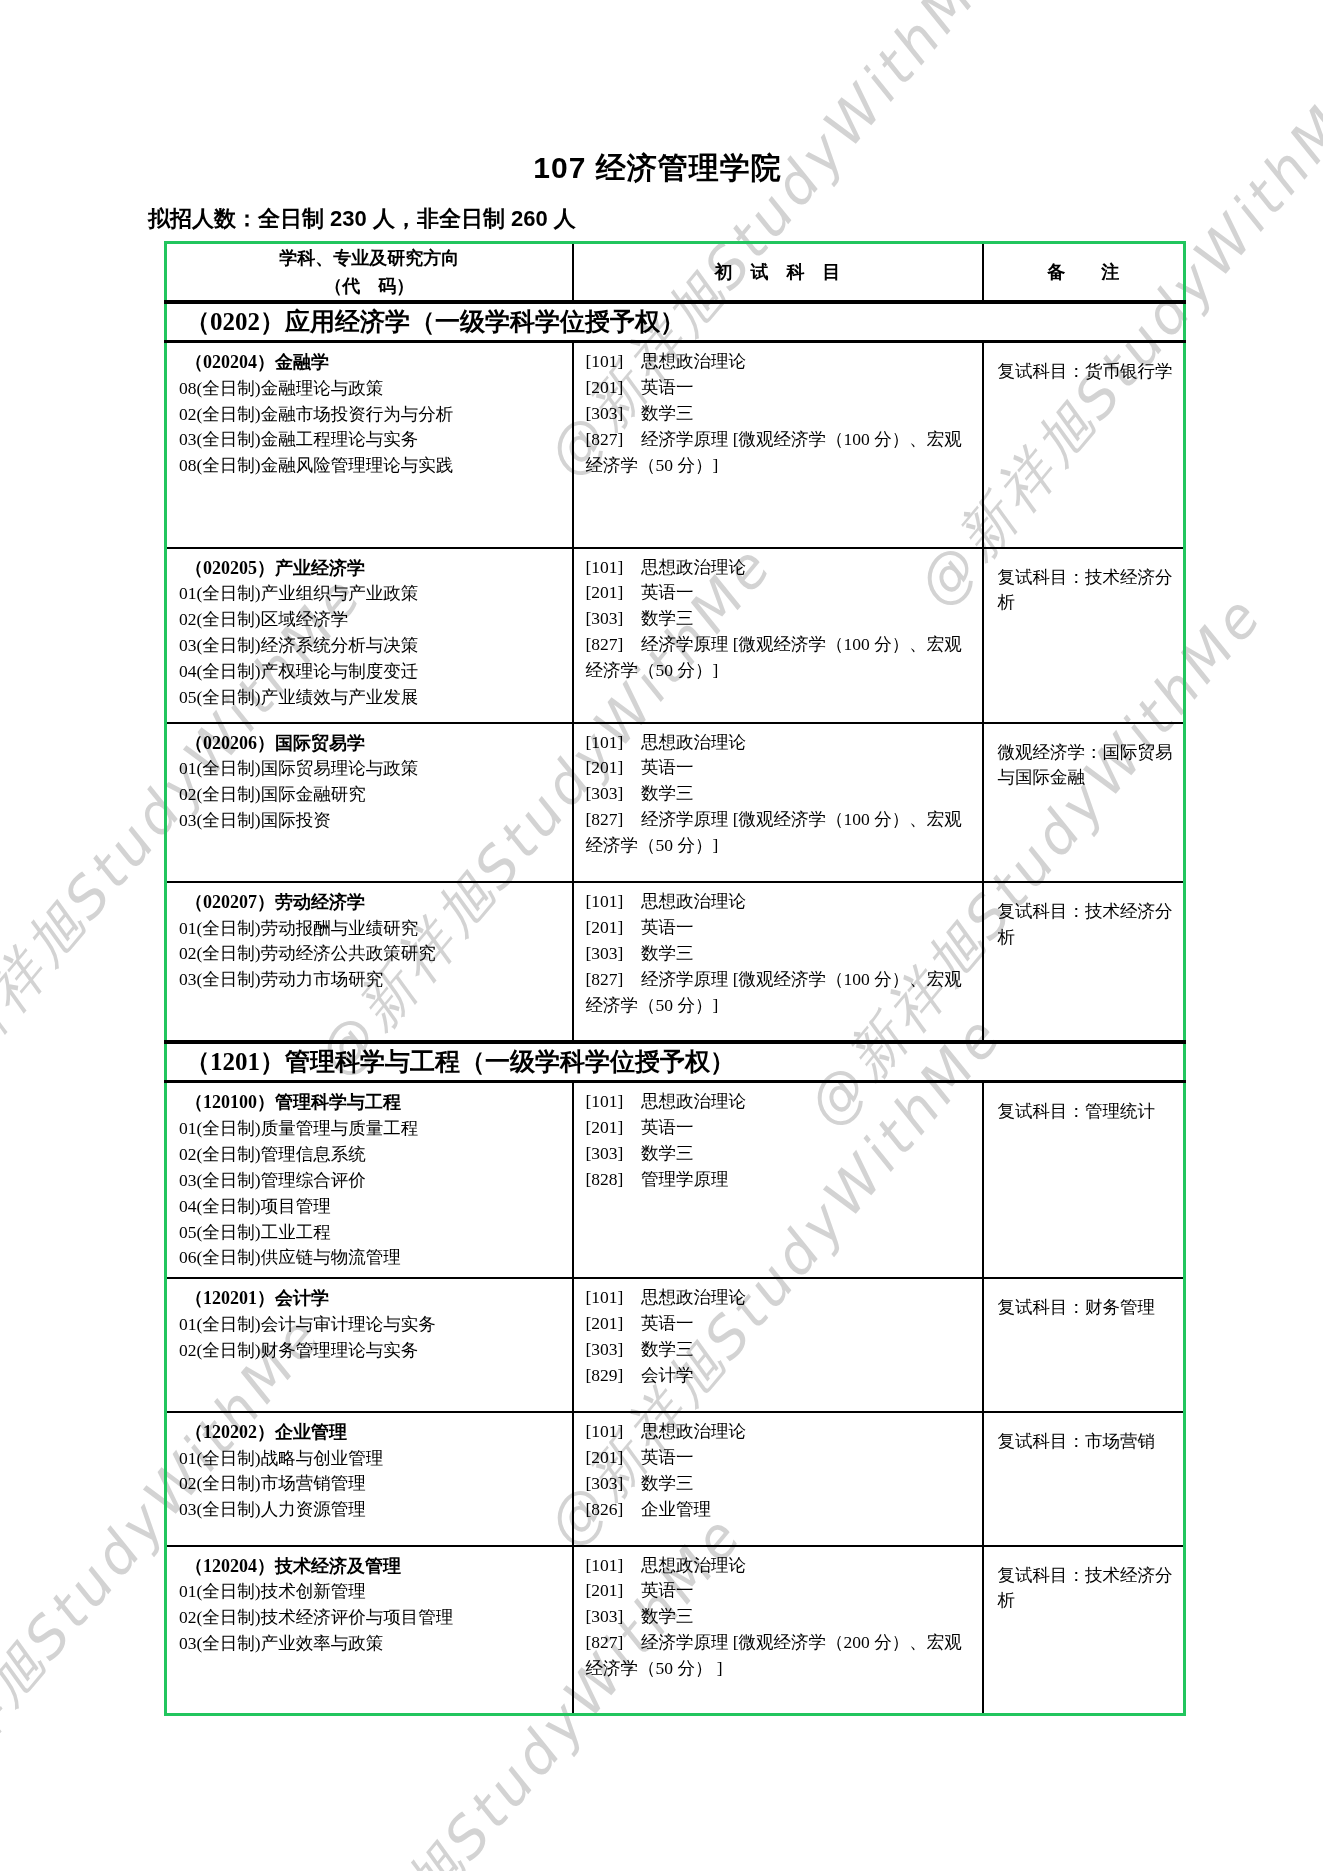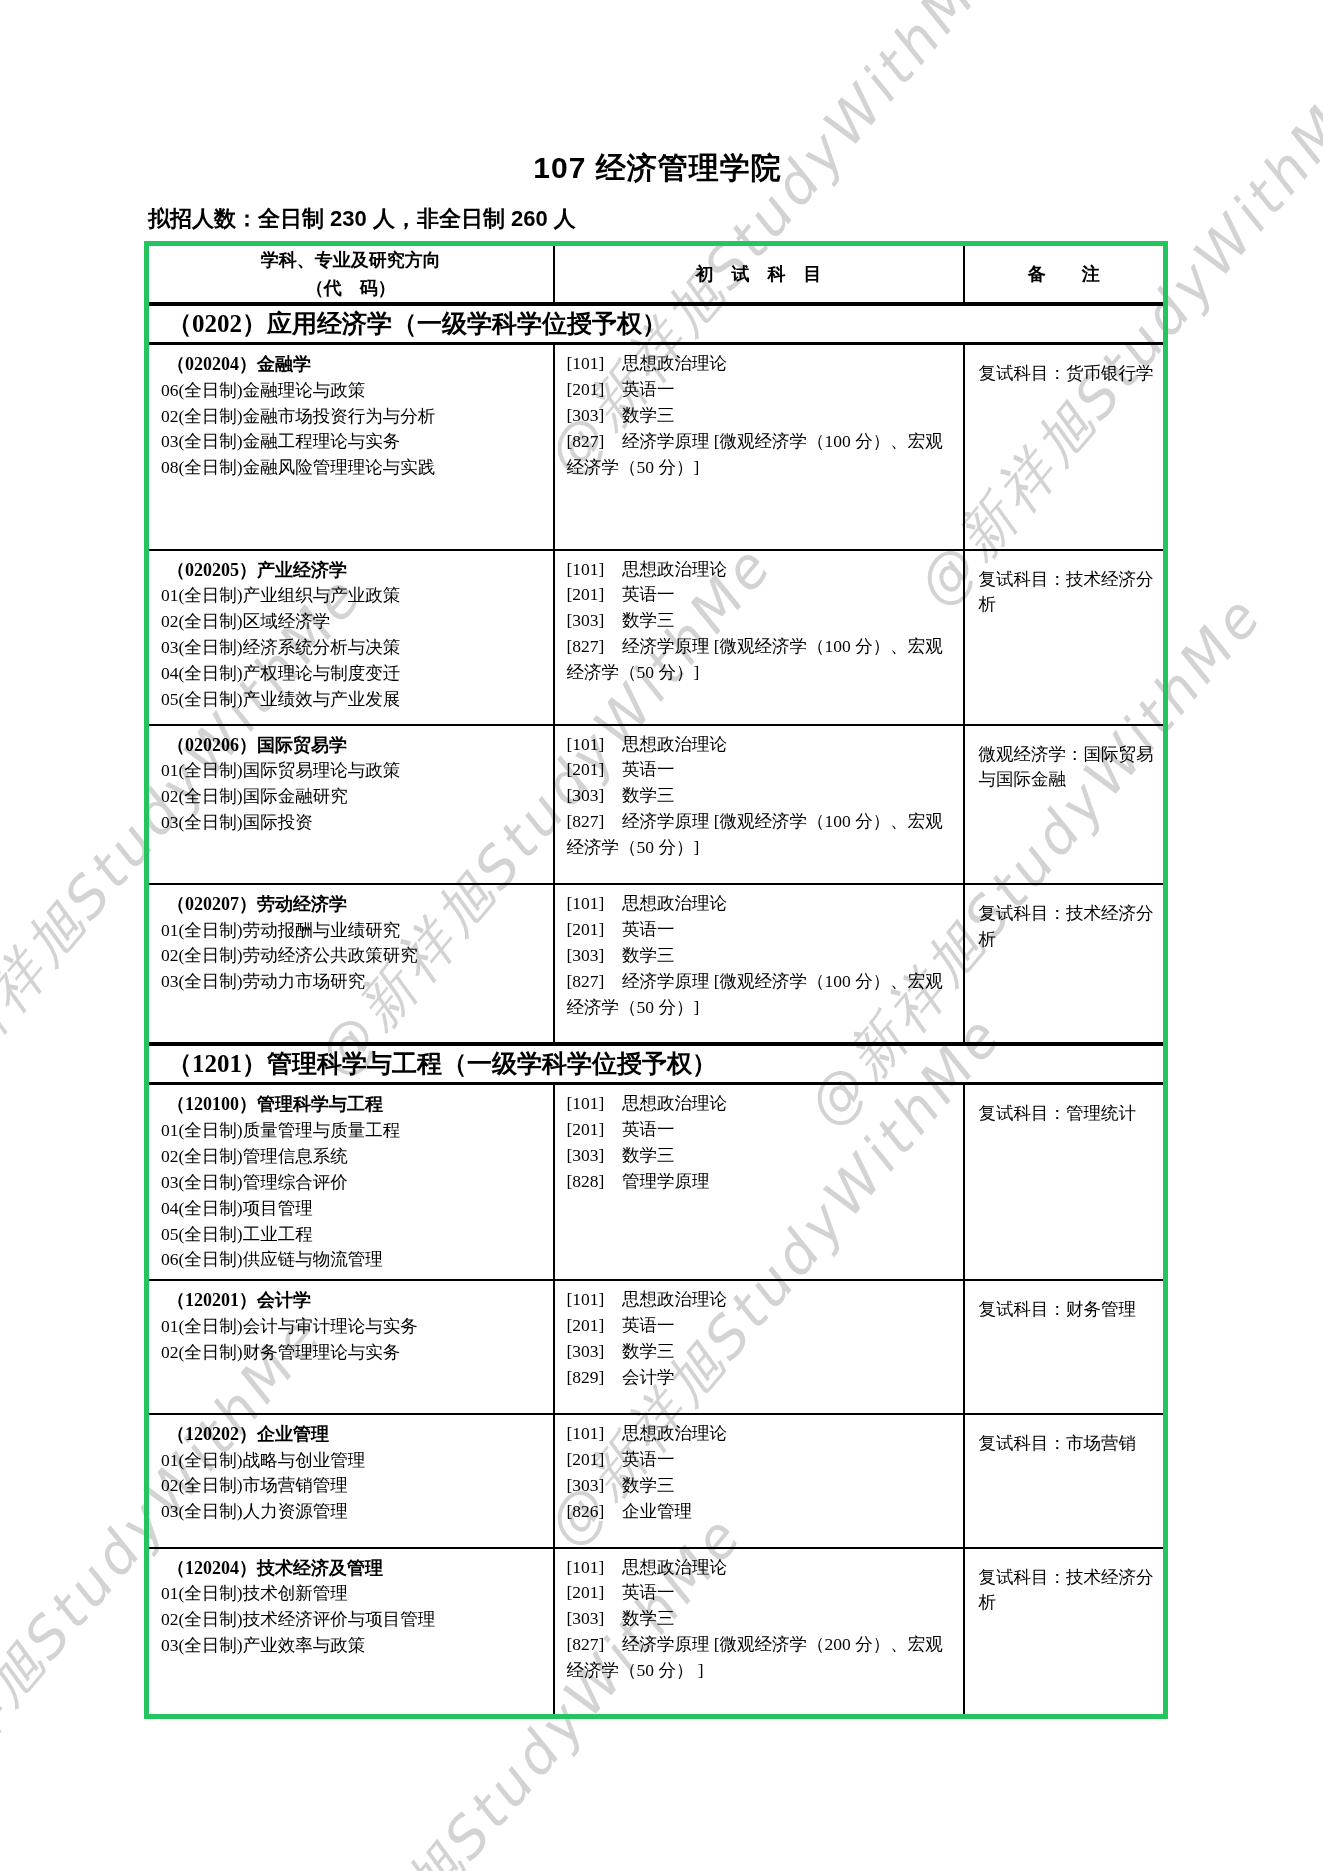--- a/index.html
+++ b/index.html
@@ -44,23 +44,23 @@
     font-size:30px; font-weight:bold; letter-spacing:1px;
   }
   .doc-subtitle {
     position:absolute; top:204px; left:148px; width:1019px;
     font-family:"Liberation Sans", sans-serif;
     font-size:22px; font-weight:bold;
   }
 
   
   table.doc-table {
-    position:absolute; top:241px; left:144px; width:1019px;
+    position:absolute; top:241px; left:164px; width:1019px;
     border-collapse:collapse; table-layout:fixed;
-    border:5px solid #22c55e;
+    border:3px solid #22c55e;
   }
   .doc-table th, .doc-table td {
     border:2px solid #000;
     vertical-align:top;
     word-break:break-word;
   }
   .doc-table thead th {
     height:59px;
     vertical-align:middle;
     text-align:center;
@@ -121,21 +121,21 @@
       <th>备　　注</th>
     </tr>
   </thead>
   <tbody id="table-body">
       <tr class="section-row">
         <td colspan="3">（0202）应用经济学（一级学科学位授予权）</td>
       </tr>
       <tr class="program-row">
         <td class="cell-major" style="height: 206px;">
           <div class="major-title">（020204）金融学</div>
-          <div class="direction-line">06(全日制)金融理论与政策</div>
+          <div class="direction-line">08(全日制)金融理论与政策</div>
           <div class="direction-line">02(全日制)金融市场投资行为与分析</div>
           <div class="direction-line">03(全日制)金融工程理论与实务</div>
           <div class="direction-line">08(全日制)金融风险管理理论与实践</div>
         </td>
         <td class="cell-subjects">
           <div class="subject-line">[101]　思想政治理论</div>
           <div class="subject-line">[201]　英语一</div>
           <div class="subject-line">[303]　数学三</div>
           <div class="subject-line">[827]　经济学原理 [微观经济学（100 分）、宏观经济学（50 分）]</div>
         </td>

